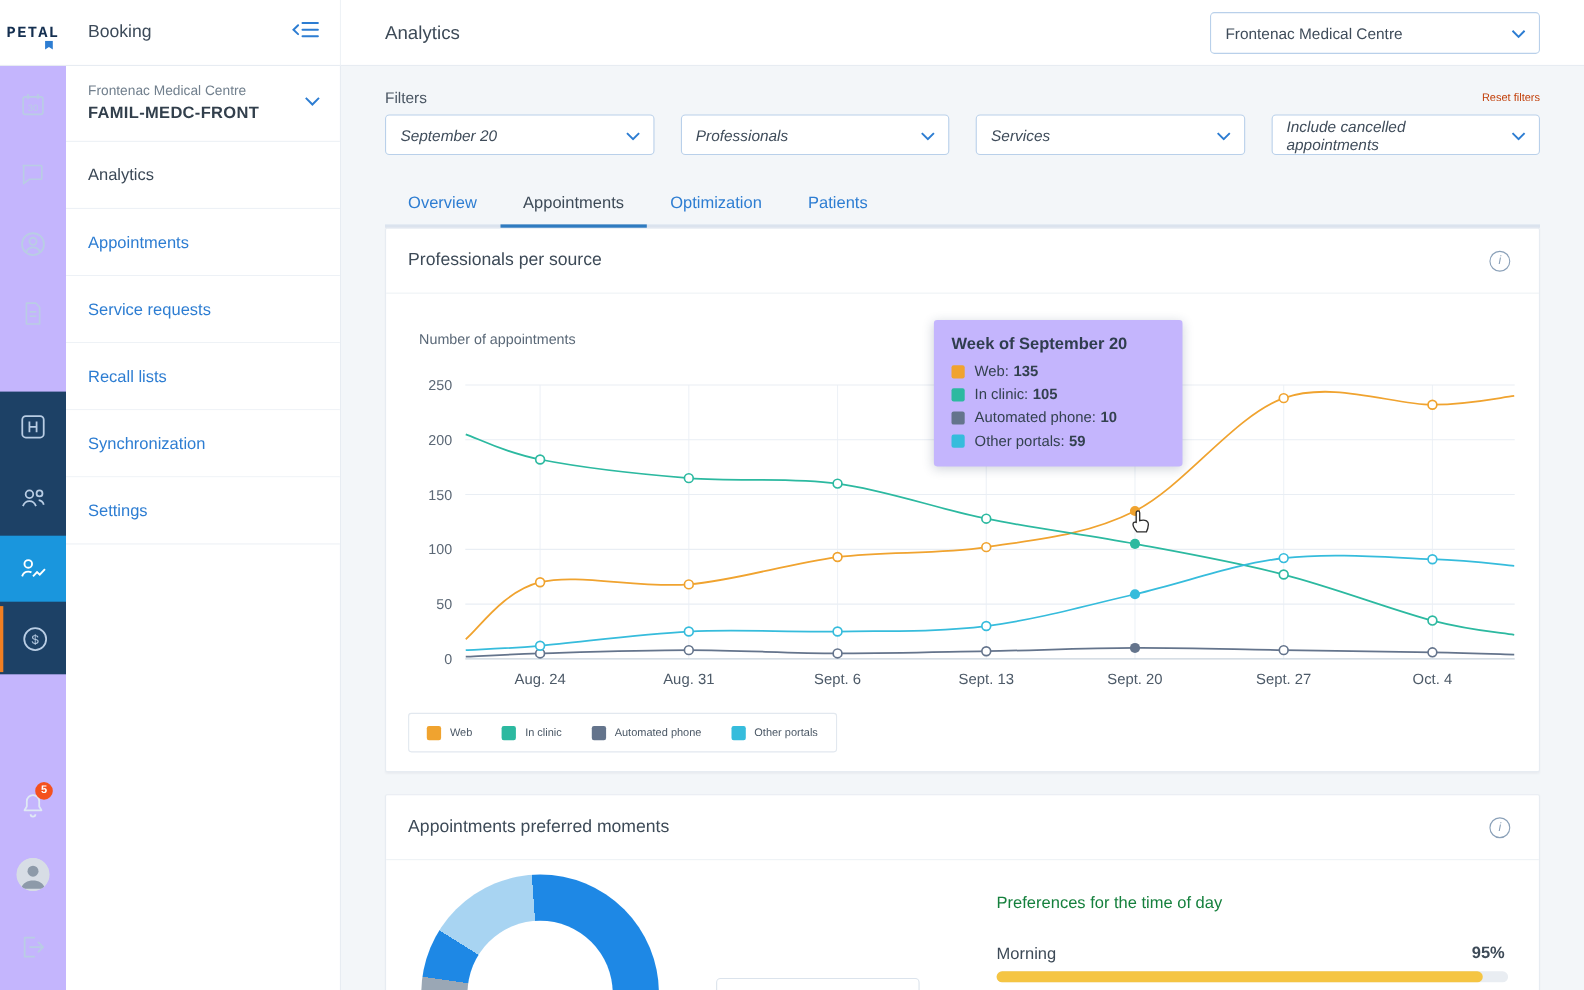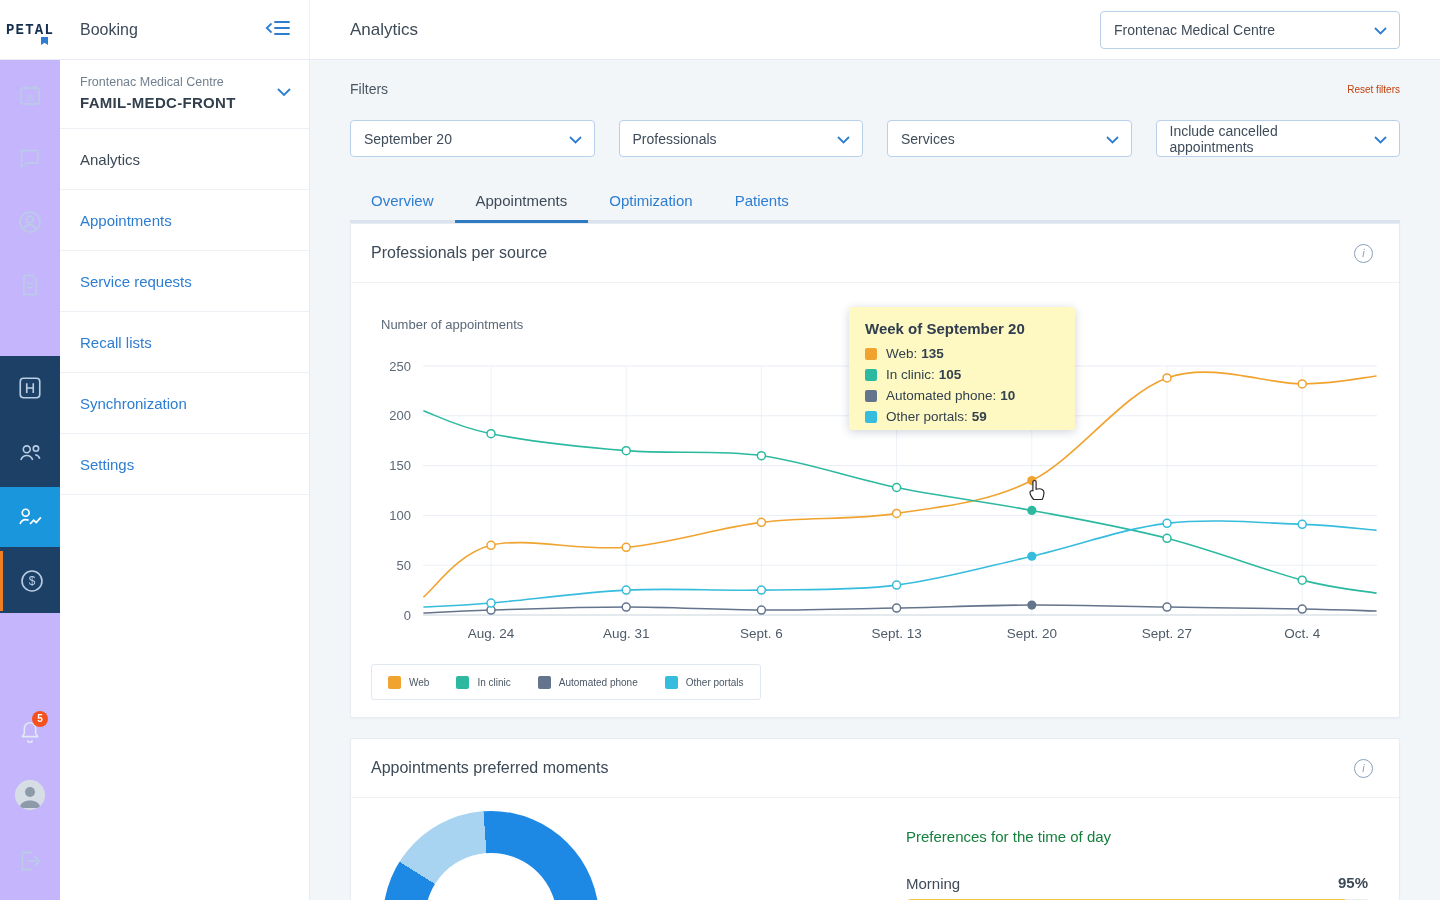--- a/index.html
+++ b/index.html
@@ -45,21 +45,21 @@
   .page-title { font-size:17px; color:#3d4a57; }
   .select-box { position:relative; height:38px; border:1px solid #b9d0ea; border-radius:4px; background:#fff;
     display:flex; align-items:center; padding:0 34px 0 13px; font-size:14px; color:#3f4c5a; cursor:pointer; }
   .select-box .chev { position:absolute; right:12px; top:15px; }
   .topbar .select-box { width:300px; }
 
   .content { padding:0 40px; }
   .filters-row1 { display:flex; justify-content:space-between; align-items:center; margin-top:21px; }
   .filters-label { font-size:14px; color:#4a5663; }
   .reset-link { font-size:10px; color:#c2410c; cursor:pointer; }
-  .filters-row2 { display:flex; gap:24px; margin-top:23px; }
+  .filters-row2 { display:flex; gap:24px; margin-top:7px;font-style:italic; }
   .filters-row2 .select-box { width:250px; height:37px; }
 
   .tabs { display:flex; position:relative; margin-top:25px; }
   .tabs .track { position:absolute; left:0; right:0; bottom:0; height:3px; background:#dbe3ee; }
   .tab { position:relative; padding:10px 21px 14px; font-size:15px; color:#2d7dd2; cursor:pointer; }
   .tab.active { color:#3d4a57; }
   .tab.active::after { content:''; position:absolute; left:0; right:0; bottom:0; height:3px; background:#2f7bc0; z-index:1; }
 
   .card { position:relative; background:#fff; border:1px solid #e7ecf2; border-radius:2px;
     box-shadow:0 1px 2px rgba(16,35,56,.04); }
@@ -67,22 +67,22 @@
     padding:0 26px 0 20px; border-bottom:1px solid #eef2f6; }
   .card-title { font-size:16px; color:#3d4a57; }
   .info-icon { width:19px; height:19px; border:1.5px solid #8aa0b8; border-radius:50%;
     color:#8aa0b8; font-size:11px; line-height:16px; text-align:center; font-style:italic; cursor:pointer; }
 
   .card1 { height:495px; }
   .chart-area { position:relative; height:381px; }
   .y-axis-title { position:absolute; left:30px; top:34px; font-size:13px; color:#5a6877; }
   #line-svg { position:absolute; left:0; top:0; }
 
-  .chart-tooltip { position:absolute; left:498px; top:24px; width:226px; background:#fef9c3;
-    border-radius:3px; box-shadow:0 2px 10px rgba(40,60,90,.22); padding:13px 16px 6px; z-index:2; }
+  .chart-tooltip { position:absolute; left:498px; top:24px; width:226px; background:#c4b5fd;
+    border-radius:3px; box-shadow:0 2px 10px rgba(40,60,90,.22); padding:13px 16px 16px; z-index:2; }
   .tt-title { font-size:15px; font-weight:bold; color:#2f3d4e; margin-bottom:9px; }
   .tt-row { display:flex; align-items:center; margin-top:6px; font-size:13.5px; color:#33414f; }
   .swatch { width:12px; height:12px; border-radius:2px; margin-right:9px; flex:none; }
   .tt-row b { margin-left:4px; }
   .cursor-hand { position:absolute; left:676px; top:196px; z-index:3; }
 
   .legend { position:absolute; left:20px; top:440px; height:36px; display:inline-flex; align-items:center;
     gap:27px; padding:0 16px; border:1px solid #e2e8ef; border-radius:3px; background:#fff; }
   .legend-item { display:flex; align-items:center; font-size:10px; color:#4a5765; cursor:pointer; }
   .legend-item .swatch { width:13px; height:13px; margin-right:8px; }

